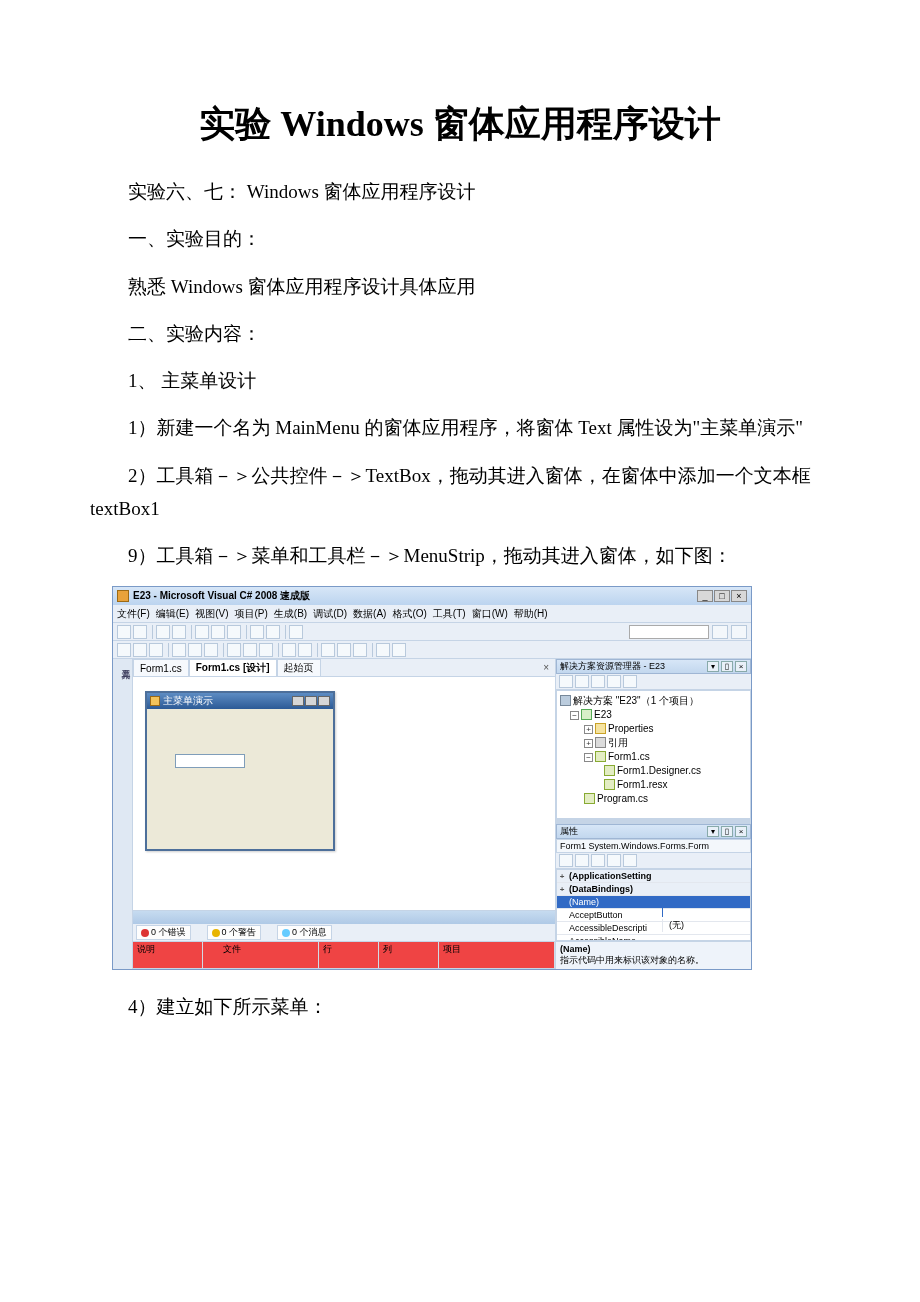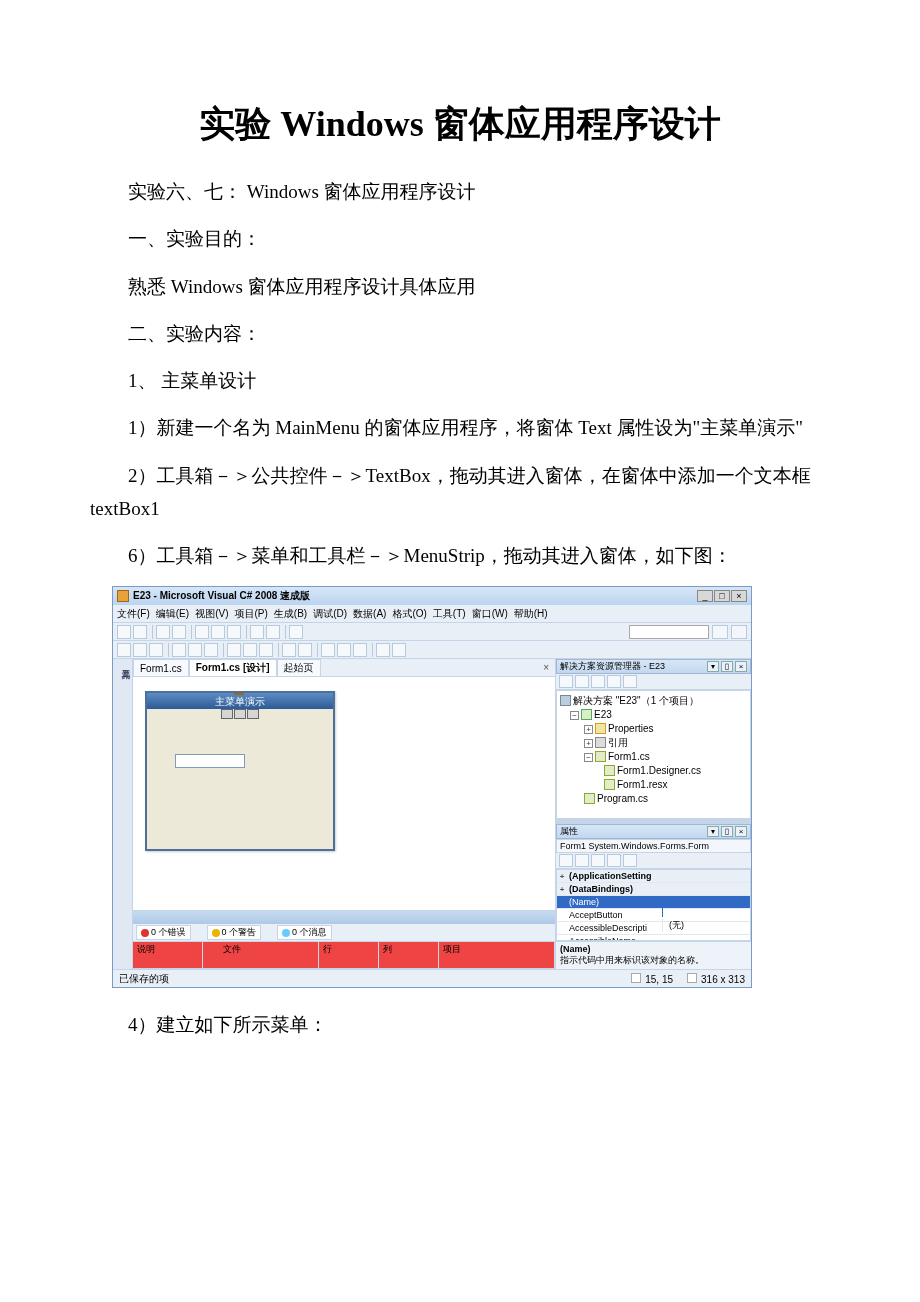--- a/index.html
+++ b/index.html
@@ -163,21 +163,20 @@
     box-shadow: 1px 1px 2px rgba(0,0,0,0.2);
   }
   .form-title {
     background: linear-gradient(#5d8cc3,#2c5a96);
     height: 16px;
     color: #fff;
     font-size: 10px;
     display: flex;
     align-items: center;
     padding: 0 3px;
-    flex-direction: column;
   }
   .form-title .ficon {
     width: 10px; height: 10px;
     background: #f3c35b;
     border: 1px solid #9c6a14;
     margin-right: 3px;
   }
   .form-title .ftxt { flex:1; }
   .form-title .fbtns { display:flex; gap:1px; }
   .form-title .fb { width: 12px; height: 10px; background:#d6d6d6; border:1px solid #666; }
@@ -368,21 +367,21 @@
 
   <h1 class="doc-title">实验 Windows 窗体应用程序设计</h1>
 
   <p class="para">实验六、七： Windows 窗体应用程序设计</p>
   <p class="para">一、实验目的：</p>
   <p class="para">熟悉 Windows 窗体应用程序设计具体应用</p>
   <p class="para">二、实验内容：</p>
   <p class="para">1、 主菜单设计</p>
   <p class="para">1）新建一个名为 MainMenu 的窗体应用程序，将窗体 Text 属性设为"主菜单演示"</p>
   <p class="para">2）工具箱－＞公共控件－＞TextBox，拖动其进入窗体，在窗体中添加一个文本框 textBox1</p>
-  <p class="para">6）工具箱－＞菜单和工具栏－＞MenuStrip，拖动其进入窗体，如下图：</p>
+  <p class="para">9）工具箱－＞菜单和工具栏－＞MenuStrip，拖动其进入窗体，如下图：</p>
 
   <div class="screenshot">
 
     <div class="vs-titlebar">
       <div class="ticon"></div>
       <div class="title">E23 - Microsoft Visual C# 2008 速成版</div>
       <div class="winbtns">
         <div class="wb">_</div>
         <div class="wb">□</div>
         <div class="wb">×</div>
@@ -578,23 +577,17 @@
               </div>
           </div>
           <div class="props-desc">
             <b>(Name)</b><br>
             <span>指示代码中用来标识该对象的名称。</span>
           </div>
         </div>
       </div>
     </div>
 
-    <div class="vs-statusbar">
-      <span>已保存的项</span>
-      <span class="sfill"></span>
-      <span><span class="sicon"></span><span>15, 15</span></span>
-      <span><span class="sicon"></span><span>316 x 313</span></span>
-    </div>
   </div>
 
   <p class="para">4）建立如下所示菜单：</p>
 
 </div>
 
 </body></html>

